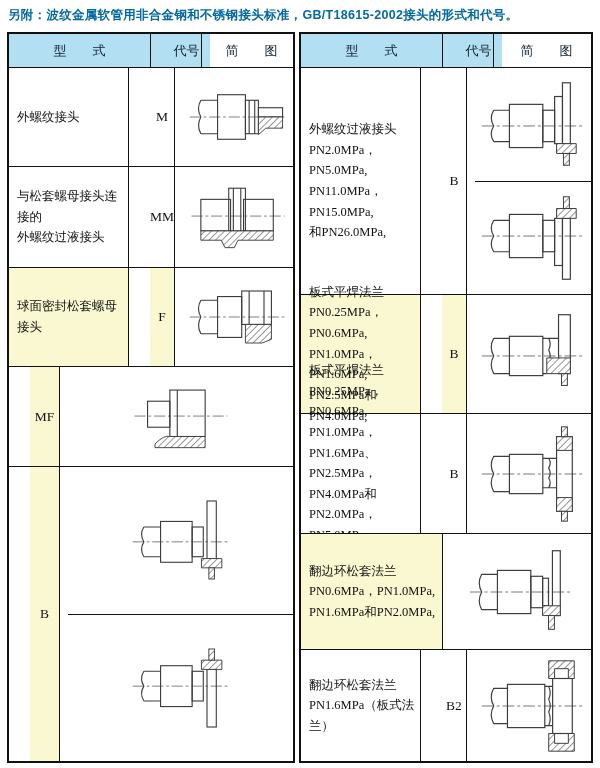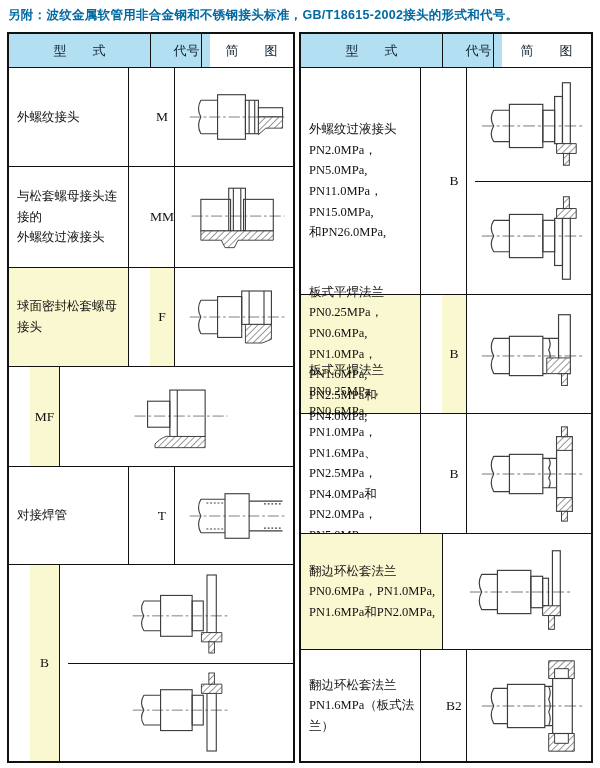--- a/index.html
+++ b/index.html
@@ -140,42 +140,20 @@
             <line class="cl" x1="6" y1="42" x2="106" y2="42"></line>
             <rect class="ln" x="20" y="26" width="24" height="28"></rect>
             <rect class="ln" x="44" y="14" width="38" height="50"></rect>
             <line class="ln" x1="52" y1="14" x2="52" y2="64"></line>
             <path class="ht" d="M28,72 q10,-10 16,-8 h38 v12 h-54 z"></path>
           </svg>
         </div>
           </div>
       </div>
 
-      <div class="tr" style="height:98px">
-        <div class="td col-name">
-            <span class="name-text">对接焊管</span>
-          </div>
-        <div class="td col-code">
-            <span class="code-text">T</span>
-          </div>
-        <div class="td col-diag">
-            <div class="diag-box">
-          <svg class="diag" width="104" height="78" viewBox="0 0 112 84">
-            <line class="cl" x1="4" y1="42" x2="108" y2="42"></line>
-            <path class="ln" d="M16,24 q-5,9 0,18 q-5,9 0,18 M16,24 H42 M16,60 H42"></path>
-            <line class="ln" x1="22" y1="28" x2="40" y2="28" stroke-dasharray="2 2"></line>
-            <line class="ln" x1="22" y1="56" x2="40" y2="56" stroke-dasharray="2 2"></line>
-            <rect class="ln" x="42" y="18" width="26" height="48"></rect>
-            <path class="ln" d="M68,26 H104 M68,58 H104"></path>
-            <line class="ln" x1="84" y1="29" x2="103" y2="29" stroke-dasharray="2 2"></line>
-            <line class="ln" x1="84" y1="55" x2="103" y2="55" stroke-dasharray="2 2"></line>
-          </svg>
-        </div>
-          </div>
-      </div>
 
       <div class="tr yellow" style="height:200px;flex:1">
         <div class="td col-code">
             <span class="code-text">B</span>
           </div>
         <div class="td col-diag">
           <div class="diag-box diag-split">
             <svg class="diag" width="104" height="90" viewBox="0 0 112 96">
               <line class="cl" x1="4" y1="50" x2="108" y2="50"></line>
               <path class="ln" d="M16,34 q-5,8 0,16 q-5,8 0,16 M16,34 H34 M16,66 H34"></path>

